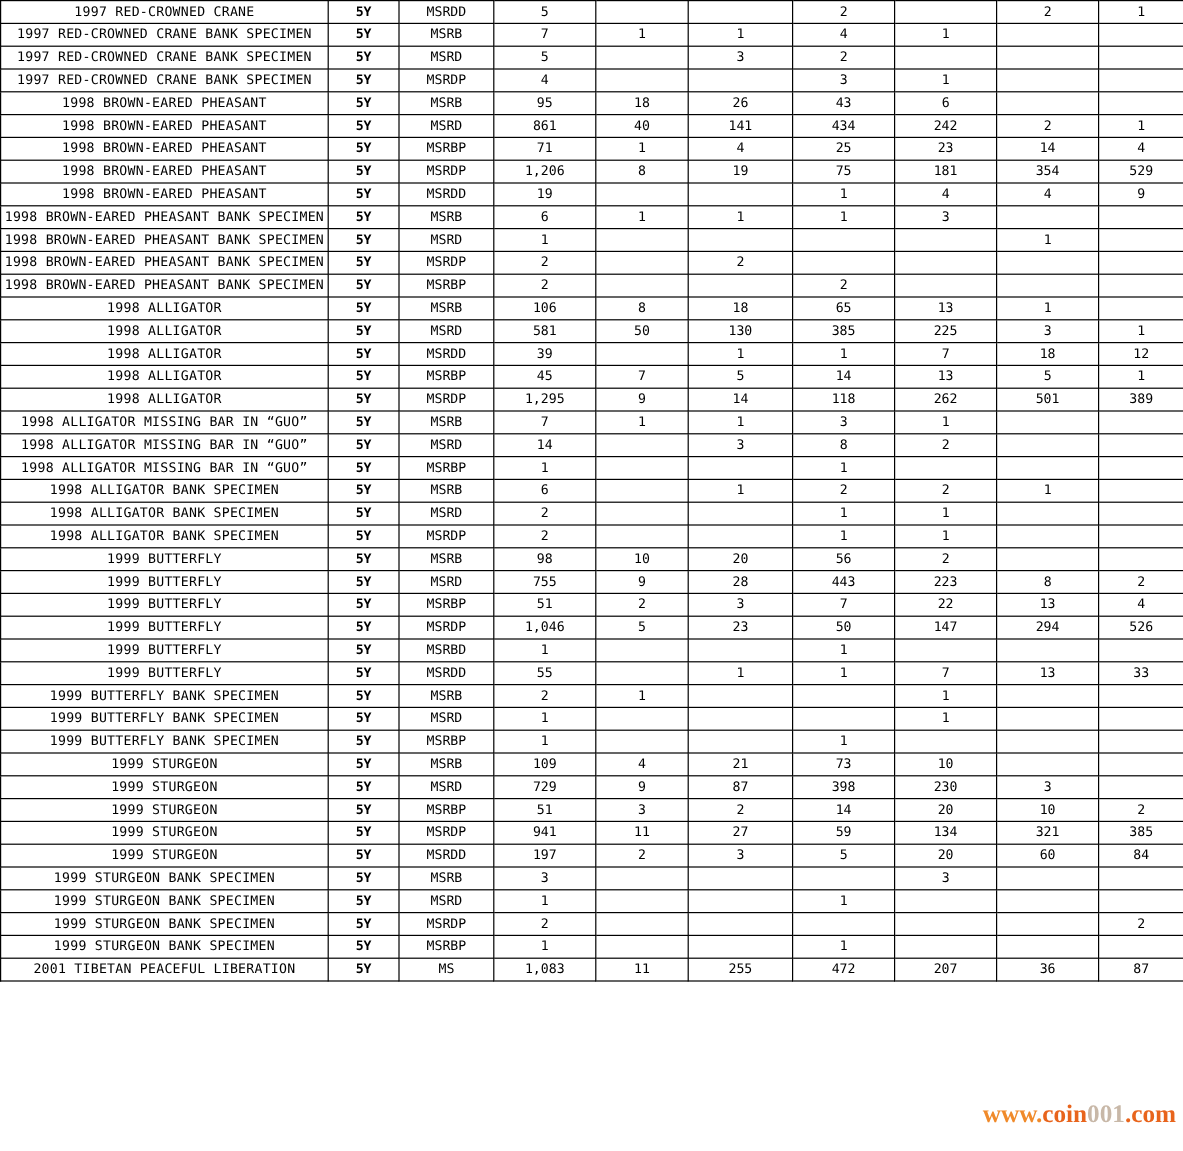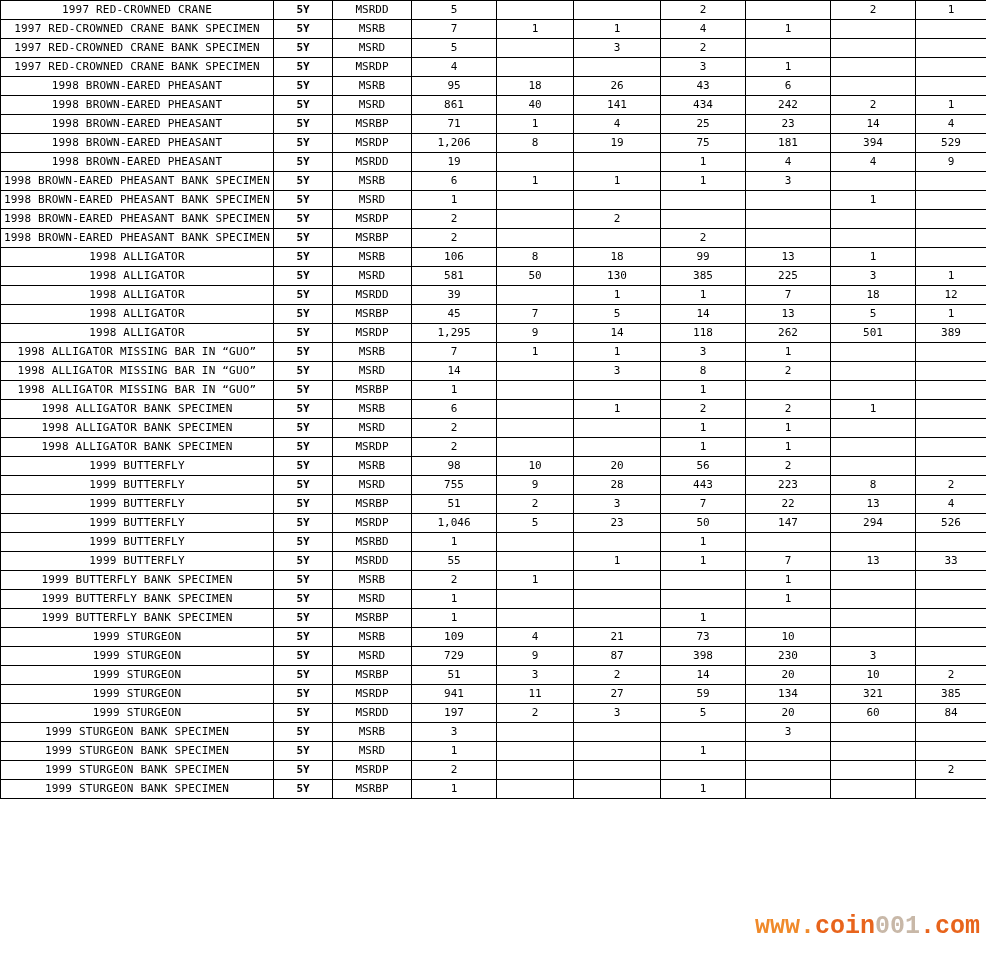--- a/index.html
+++ b/index.html
@@ -49,22 +49,22 @@
   td.c-n3 { width: 82px; }
   td.c-n4 { width: 80px; }
   td.c-n5 { width: 80px; }
   td.c-n6 { width: 80px; }
   td.c-n7 { width: 66px; }
 
   .wm {
     position: absolute;
     right: 6px;
     bottom: 18px;
-    font-family: Liberation Mono, monospace;
-    font-size: 25px;
+    font-family: Liberation Serif, serif;
+    font-size: 21px;
     font-weight: bold;
     letter-spacing: 0px;
     pointer-events: none;
     white-space: nowrap;
   }
   .wm .wm-www { color: #f08a2a; }
   .wm .wm-coin { color: #e8641c; }
   .wm .wm-zeros { color: #c8b8a8; }
   .wm .wm-com { color: #e8641c; }
 </style>
@@ -160,21 +160,21 @@
         </tr>
         <tr>
           <td class="c-name">1998 BROWN-EARED PHEASANT</td>
           <td class="c-grade">5Y</td>
           <td class="c-label">MSRDP</td>
           <td class="c-n1">1,206</td>
           <td class="c-n2">8</td>
           <td class="c-n3">19</td>
           <td class="c-n4">75</td>
           <td class="c-n5">181</td>
-          <td class="c-n6">394</td>
+          <td class="c-n6">354</td>
           <td class="c-n7">529</td>
         </tr>
         <tr>
           <td class="c-name">1998 BROWN-EARED PHEASANT</td>
           <td class="c-grade">5Y</td>
           <td class="c-label">MSRDD</td>
           <td class="c-n1">19</td>
           <td class="c-n2"></td>
           <td class="c-n3"></td>
           <td class="c-n4">1</td>
@@ -230,21 +230,21 @@
           <td class="c-n6"></td>
           <td class="c-n7"></td>
         </tr>
         <tr>
           <td class="c-name">1998 ALLIGATOR</td>
           <td class="c-grade">5Y</td>
           <td class="c-label">MSRB</td>
           <td class="c-n1">106</td>
           <td class="c-n2">8</td>
           <td class="c-n3">18</td>
-          <td class="c-n4">99</td>
+          <td class="c-n4">65</td>
           <td class="c-n5">13</td>
           <td class="c-n6">1</td>
           <td class="c-n7"></td>
         </tr>
         <tr>
           <td class="c-name">1998 ALLIGATOR</td>
           <td class="c-grade">5Y</td>
           <td class="c-label">MSRD</td>
           <td class="c-n1">581</td>
           <td class="c-n2">50</td>
@@ -571,18 +571,30 @@
           <td class="c-grade">5Y</td>
           <td class="c-label">MSRBP</td>
           <td class="c-n1">1</td>
           <td class="c-n2"></td>
           <td class="c-n3"></td>
           <td class="c-n4">1</td>
           <td class="c-n5"></td>
           <td class="c-n6"></td>
           <td class="c-n7"></td>
         </tr>
+        <tr>
+          <td class="c-name">2001 TIBETAN PEACEFUL LIBERATION</td>
+          <td class="c-grade">5Y</td>
+          <td class="c-label">MS</td>
+          <td class="c-n1">1,083</td>
+          <td class="c-n2">11</td>
+          <td class="c-n3">255</td>
+          <td class="c-n4">472</td>
+          <td class="c-n5">207</td>
+          <td class="c-n6">36</td>
+          <td class="c-n7">87</td>
+        </tr>
       </tbody>
   </table>
   <div class="wm">
     <span class="wm-www">www.</span><span class="wm-coin">coin</span><span class="wm-zeros">001</span><span class="wm-com">.com</span>
   </div>
 </div>
 
 </body></html>

